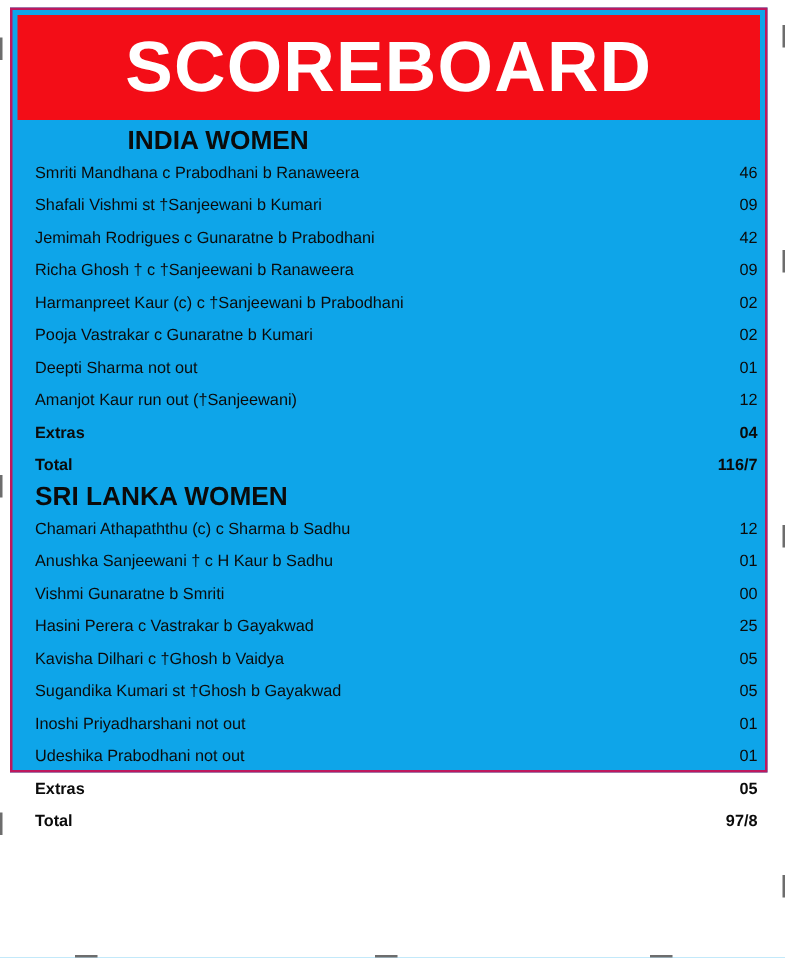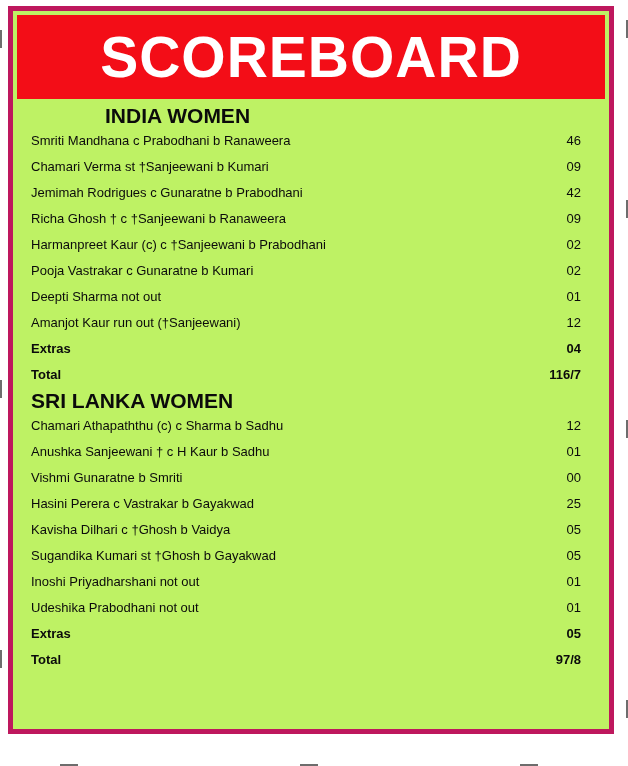--- a/index.html
+++ b/index.html
@@ -11,44 +11,44 @@
     width: 628px;
     height: 766px;
     font-family: "Liberation Sans", sans-serif;
     overflow: hidden;
   }
   #scoreboard-card {
     position: absolute;
     left: 8px;
     top: 6px;
     width: 606px;
-    height: 728px;
-    background: #bef264;
-    border: 5px solid #be185d;
+    height: 612px;
+    background: #0ea5e9;
+    border: 2px solid #be185d;
     box-sizing: border-box;
   }
   #header-band {
     background: #f30d17;
     height: 84px;
     margin: 4px 4px 0 4px;
     display: flex;
     align-items: center;
     justify-content: center;
     overflow: hidden;
   }
   #header-title {
     color: #ffffff;
     font-size: 57px;
     font-weight: bold;
     letter-spacing: 1px;
     line-height: 60px;
     white-space: nowrap;
   }
   #scorecard-body {
-    padding: 4px 28px 0 18px;
+    padding: 4px 6px 0 18px;
   }
   .team-heading {
     font-size: 21px;
     font-weight: bold;
     color: #0b0b0b;
     line-height: 25px;
     padding-left: 0px;
   }
   .team-heading.indent {
     padding-left: 74px;
@@ -102,21 +102,21 @@
   <div id="scorecard-body">
 
     <div>
       <div class="team-heading indent">INDIA WOMEN</div>
 
       <div class="bat-row">
         <span class="bat-desc">Smriti Mandhana c Prabodhani b Ranaweera</span>
         <span class="bat-score">46</span>
       </div>
       <div class="bat-row">
-        <span class="bat-desc">Chamari Verma  st †Sanjeewani b Kumari</span>
+        <span class="bat-desc">Shafali Vishmi  st †Sanjeewani b Kumari</span>
         <span class="bat-score">09</span>
       </div>
       <div class="bat-row">
         <span class="bat-desc">Jemimah Rodrigues  c Gunaratne b Prabodhani</span>
         <span class="bat-score">42</span>
       </div>
       <div class="bat-row">
         <span class="bat-desc">Richa Ghosh † c †Sanjeewani b Ranaweera</span>
         <span class="bat-score">09</span>
       </div>

